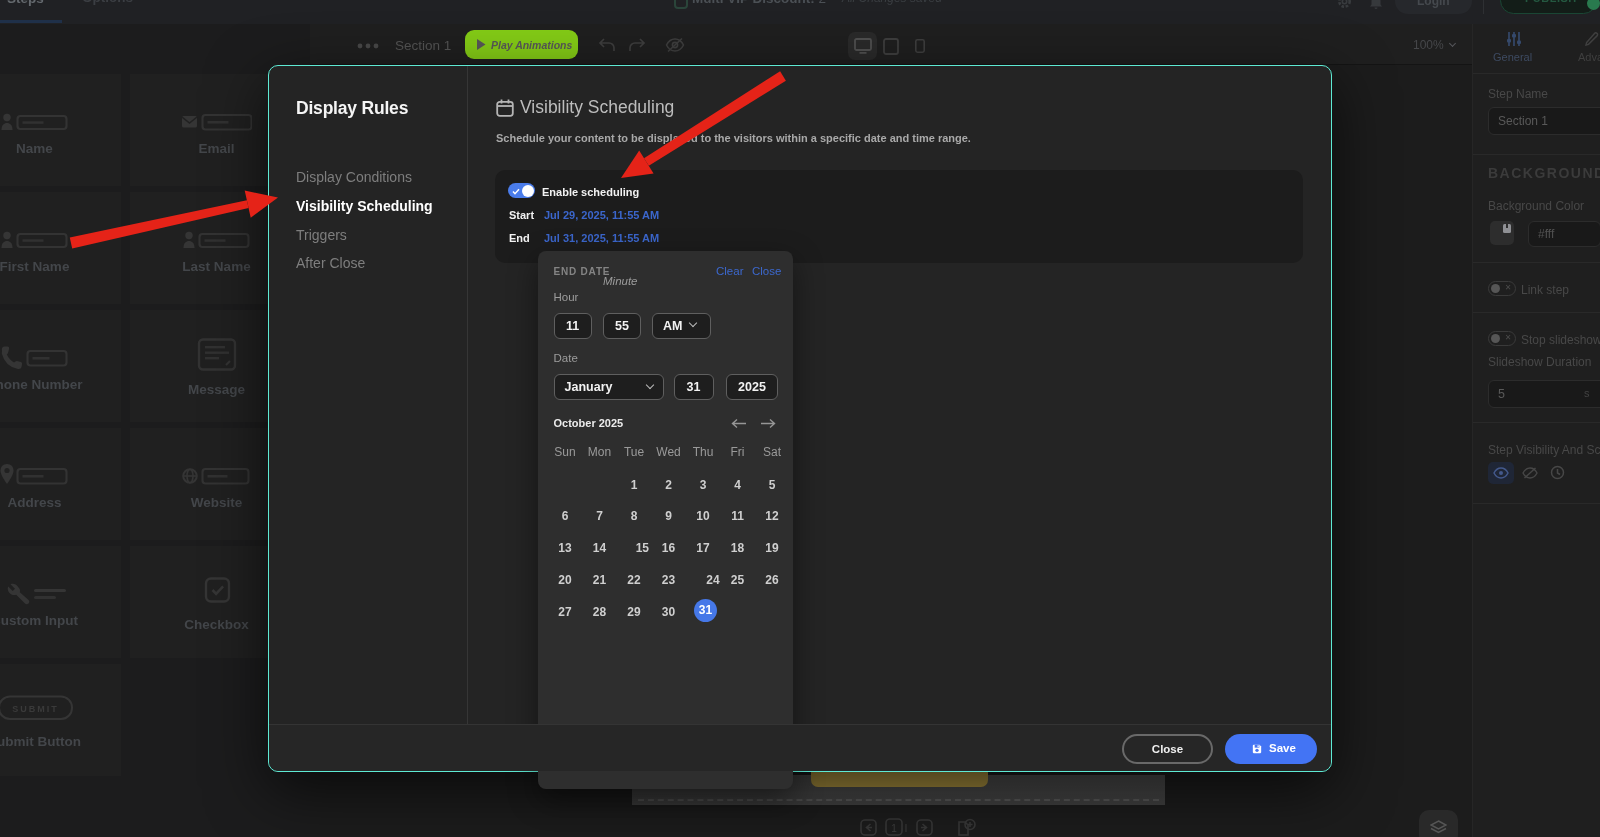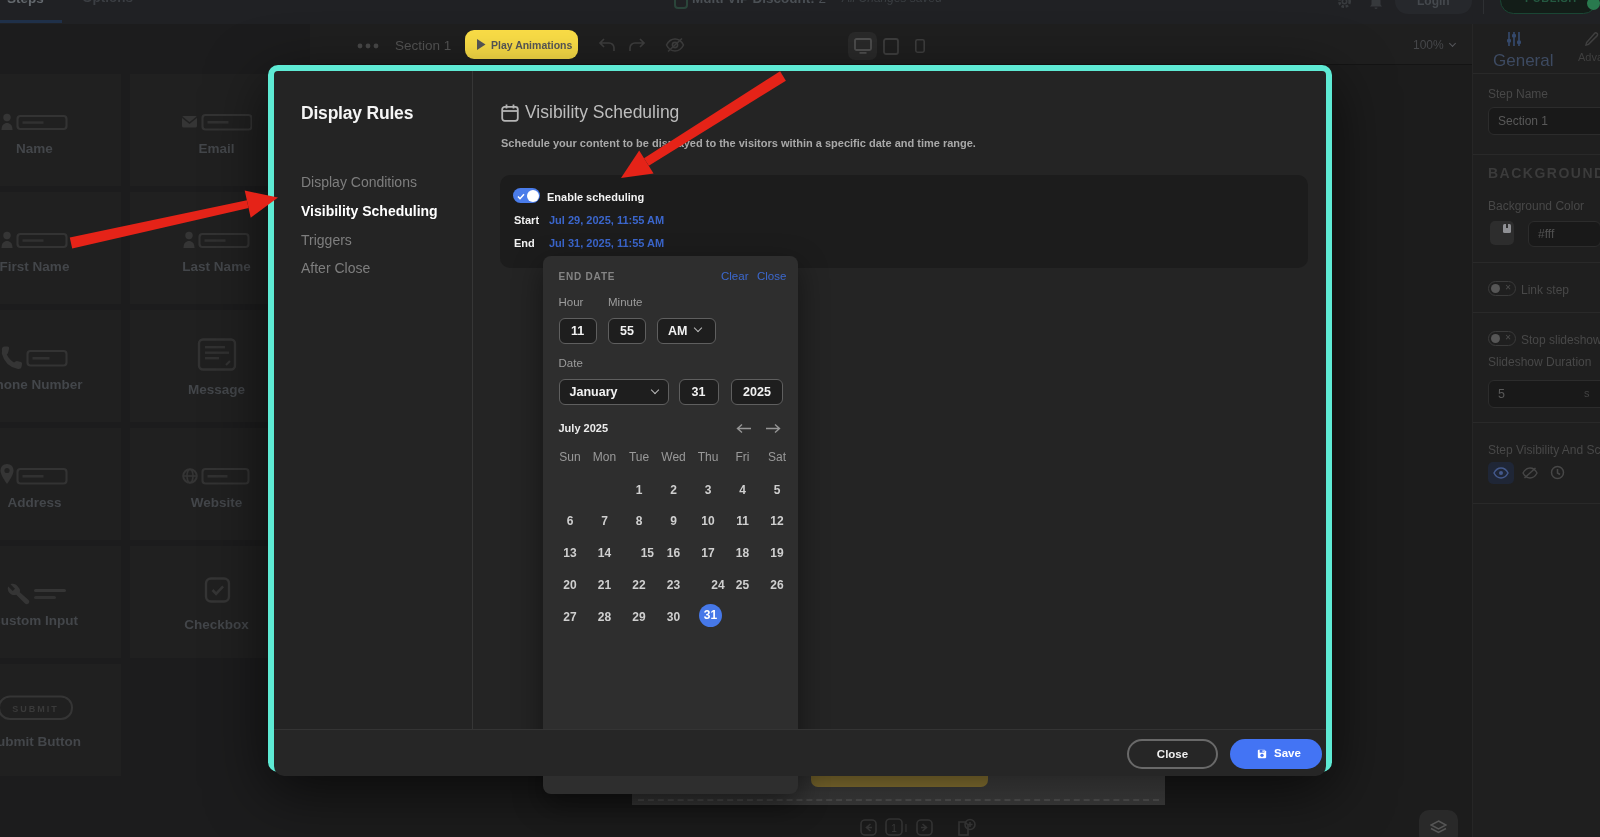--- a/index.html
+++ b/index.html
@@ -26,21 +26,21 @@
 
 #rside { left:1472px; top:24px; width:128px; height:813px; background:#1f1f1f; border-left:1px solid #262626; overflow:hidden; }
 .sdiv { position:absolute; left:0; width:128px; height:1px; background:#292929; }
 .slabel { position:absolute; left:15px; font-size:12px; color:#484848; white-space:nowrap; }
 .sinput { position:absolute; left:15px; width:140px; background:#191919; border:1px solid #2c2c2c; border-radius:6px; color:#595959; font-size:12.5px; padding-left:9px; }
 .stoggle { position:absolute; left:15px; width:28px; height:15px; border-radius:8px; border:1.5px solid #3a3a3a; }
 .stoggle .knob { position:absolute; left:1.5px; top:1.5px; width:9px; height:9px; border-radius:50%; background:#565656; }
 .stoggle .xx { position:absolute; right:3.5px; top:1px; font-size:8px; color:#4b4b4b; }
 
 
-#modal { left:268px; top:65px; width:1064px; height:707px; background:#242424; border:6px solid #5eead4; border-radius:10px; box-shadow:0 18px 60px rgba(0,0,0,0.65); }
+#modal { left:268px; top:65px; width:1064px; height:707px; background:#242424; border:1px solid #5eead4; border-radius:10px; box-shadow:0 18px 60px rgba(0,0,0,0.65); }
 #modal-divv { position:absolute; left:198px; top:0; width:1px; height:658px; background:#363636; }
 #modal-divh { position:absolute; left:0; top:658px; width:100%; height:1px; background:#343434; }
 #modal-footer { position:absolute; left:0; top:659px; width:100%; height:46px; background:#262626; border-radius:0 0 10px 10px; }
 .navitem { position:absolute; left:27px; font-size:14px; color:#7e7e7e; }
 #dr-title { position:absolute; left:27px; top:32px; font-size:17.5px; font-weight:700; color:#f5f5f5; letter-spacing:-0.2px; }
 
 
 #enpanel { position:absolute; left:226px; top:104px; width:808px; height:93px; background:#1c1c1c; border-radius:10px; }
 #entoggle { position:absolute; left:13px; top:13px; width:27px; height:15px; border-radius:8px; background:#4a7cea; }
 #entoggle .knob { position:absolute; right:1.5px; top:1.5px; width:12px; height:12px; border-radius:50%; background:#ffffff; }
@@ -197,21 +197,21 @@
     <div class="abs" style="left:47px; top:19px; width:26px; height:6px;">
       <svg width="26" height="6">
           <g fill="#484848">
             <circle cx="3" cy="3" r="2.4"></circle>
             <circle cx="11" cy="3" r="2.4"></circle>
             <circle cx="19" cy="3" r="2.4"></circle>
           </g>
         </svg>
     </div>
     <div class="abs" style="left:85px; top:14px; font-size:13.5px; color:#545454;">Section 1</div>
-    <div class="abs" style="left:155px; top:6px; width:113px; height:29px; background:#fde047; border-radius:9px;">
+    <div class="abs" style="left:155px; top:6px; width:113px; height:29px; background:#84cc16; border-radius:9px;font-style:italic;">
       <svg class="abs" style="left:11px; top:9px;" width="10" height="11">
           <path d="M1,0 L9.5,5.5 L1,11 z" fill="#585858"></path>
         </svg>
       <div class="abs" style="left:26px; top:9px; font-size:10.5px; font-weight:600; color:#585858; white-space:nowrap;">Play Animations</div>
     </div>
     <svg class="abs" style="left:288px; top:14px;" width="18" height="14">
         <path d="M6,1 L2,5 L6,9 M2,5 L11,5 a5,5 0 0 1 5,5 l0,3" fill="none" stroke="#3e3e3e" stroke-width="1.7"></path>
       </svg>
     <svg class="abs" style="left:318px; top:14px;" width="18" height="14">
         <path d="M12,1 L16,5 L12,9 M16,5 L7,5 a5,5 0 0 0 -5,5 l0,3" fill="none" stroke="#3e3e3e" stroke-width="1.7"></path>
@@ -270,21 +270,21 @@
           <line x1="3" y1="1" x2="3" y2="15"></line>
           <line x1="8" y1="1" x2="8" y2="15"></line>
           <line x1="13" y1="1" x2="13" y2="15"></line>
         </g>
         <g fill="#35496b">
           <rect x="1" y="8" width="4" height="3.4" rx="1"></rect>
           <rect x="6" y="3" width="4" height="3.4" rx="1"></rect>
           <rect x="11" y="9.5" width="4" height="3.4" rx="1"></rect>
         </g>
       </svg>
-    <div class="abs" style="left:20px; top:27px; font-size:17px; color:#3d4a61;">General</div>
+    <div class="abs" style="left:20px; top:27px; font-size:11px; color:#3d4a61;">General</div>
     <svg class="abs" style="left:112px; top:8px;" width="14" height="14" viewBox="0 0 14 14">
         <path d="M1,13 l2.5,-0.6 L12,3.9 c0.8,-0.8 0.8,-1.8 0,-2.5 c-0.8,-0.8 -1.8,-0.8 -2.5,0 L1.6,10.5 z" fill="none" stroke="#3f3f3f" stroke-width="1.5"></path>
       </svg>
     <div class="abs" style="left:105px; top:27px; font-size:11px; color:#3f3f3f;">Advanc</div>
     <div class="sdiv" style="top:49px;"></div>
 
     <div class="slabel" style="top:63px;">Step Name</div>
     <div class="sinput" style="top:83px; height:28px; line-height:26px; font-size:12px;">Section 1</div>
     <div class="sdiv" style="top:130px;"></div>
 
@@ -386,31 +386,31 @@
       <div style="position:absolute; left:49px; top:39px; font-size:11px; font-weight:700; color:#3b66cc;">Jul 29, 2025, 11:55 AM</div>
       <div style="position:absolute; left:14px; top:62px; font-size:11px; font-weight:700; color:#f2f2f2;">End</div>
       <div style="position:absolute; left:49px; top:62px; font-size:11px; font-weight:700; color:#3b66cc;">Jul 31, 2025, 11:55 AM</div>
     </div>
 
     <div id="picker">
       <div style="position:absolute; left:15.5px; top:15px; font-size:10px; font-weight:700; letter-spacing:0.8px; color:#848484;">END DATE</div>
       <div style="position:absolute; left:178px; top:14px; font-size:11.5px; color:#3c68ce;">Clear</div>
       <div style="position:absolute; left:214px; top:14px; font-size:11.5px; color:#3c68ce;">Close</div>
       <div class="pklabel" style="left:15.5px; top:40px;">Hour</div>
-      <div class="pklabel" style="left:65px; top:40px;">Minute</div>
+      <div class="pklabel" style="left:65px; top:24px;font-style:italic;">Minute</div>
       <div class="pkin" style="left:15.5px; top:61.5px; width:38px;">11</div>
       <div class="pkin" style="left:65px; top:61.5px; width:38px;">55</div>
       <div class="pkin" style="left:114px; top:61.5px; width:59px; text-align:left; padding-left:10px;">AM</div>
       <div class="pkcaret" style="left:152px; top:69px; width:6px; height:6px;"></div>
       <div class="pklabel" style="left:15.5px; top:101px;">Date</div>
       <div class="pkin" style="left:15.5px; top:123px; width:110px; text-align:left; padding-left:10px;">January</div>
       <div class="pkcaret" style="left:109px; top:131px; width:6px; height:6px;"></div>
       <div class="pkin" style="left:135.5px; top:123px; width:40px;">31</div>
       <div class="pkin" style="left:188px; top:123px; width:52px;">2025</div>
-      <div style="position:absolute; left:15.5px; top:166px; font-size:11px; font-weight:700; color:#ececec;">July 2025</div>
+      <div style="position:absolute; left:15.5px; top:166px; font-size:11px; font-weight:700; color:#ececec;">October 2025</div>
       <svg style="position:absolute; left:193px; top:167px;" width="16" height="11" viewBox="0 0 16 11">
           <path d="M15,5.5 L1.5,5.5 M6,1.5 L1.5,5.5 L6,9.5" fill="none" stroke="#969696" stroke-width="1.4"></path>
         </svg>
       <svg style="position:absolute; left:222px; top:167px;" width="16" height="11" viewBox="0 0 16 11">
           <path d="M1,5.5 L14.5,5.5 M10,1.5 L14.5,5.5 L10,9.5" fill="none" stroke="#969696" stroke-width="1.4"></path>
         </svg>
       <div class="cal-hd" style="left:10px;  top:193.5px;">Sun</div>
       <div class="cal-hd" style="left:44.5px; top:193.5px;">Mon</div>
       <div class="cal-hd" style="left:79px;  top:193.5px;">Tue</div>
       <div class="cal-hd" style="left:113.5px; top:193.5px;">Wed</div>

